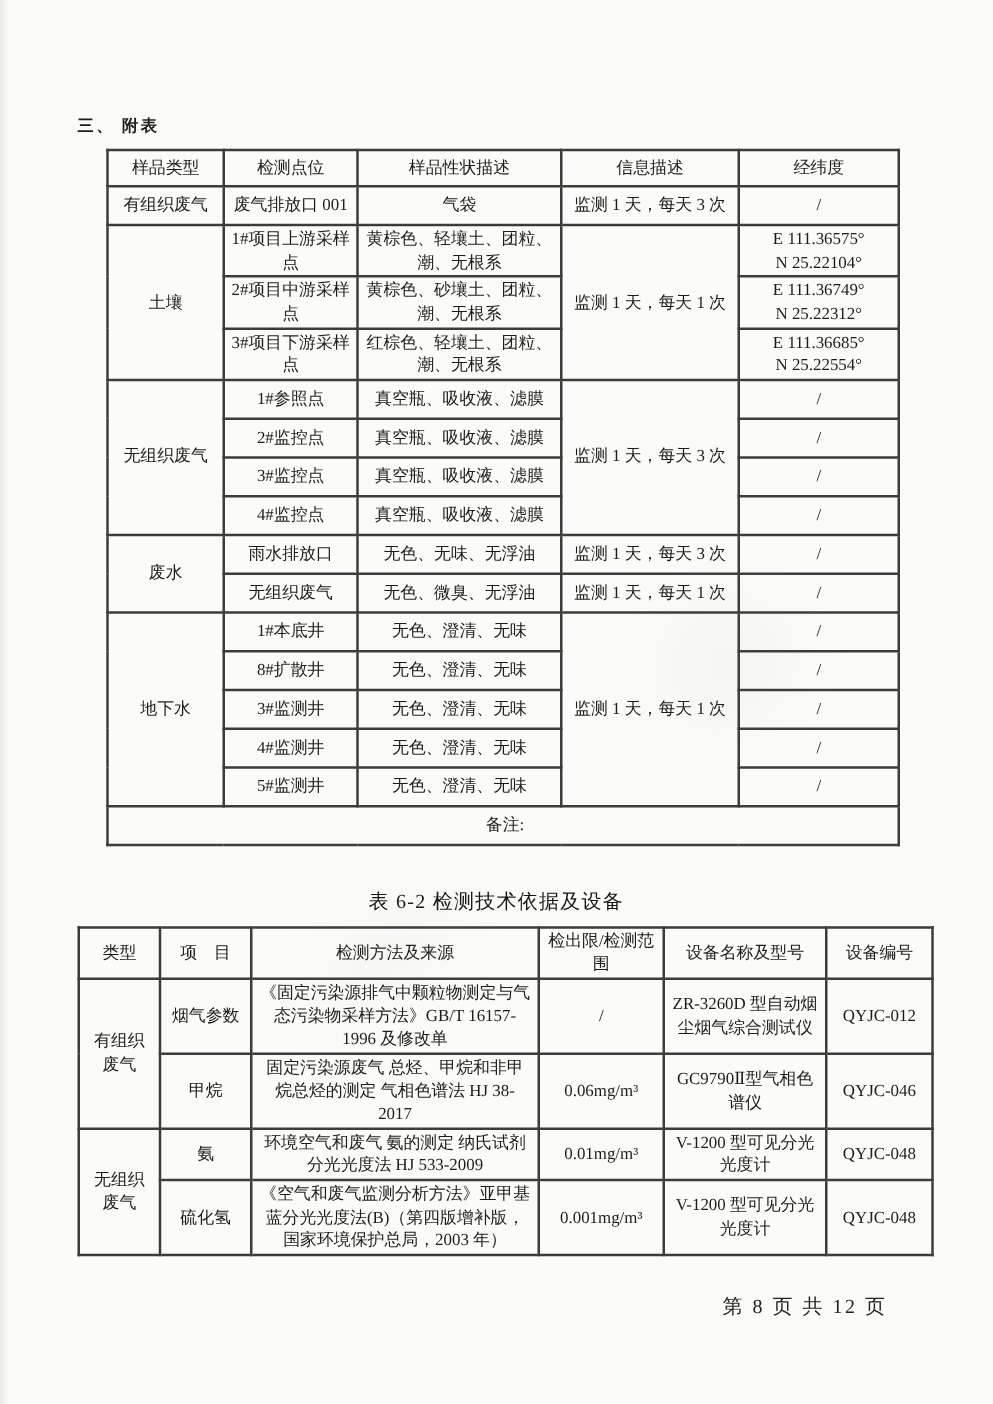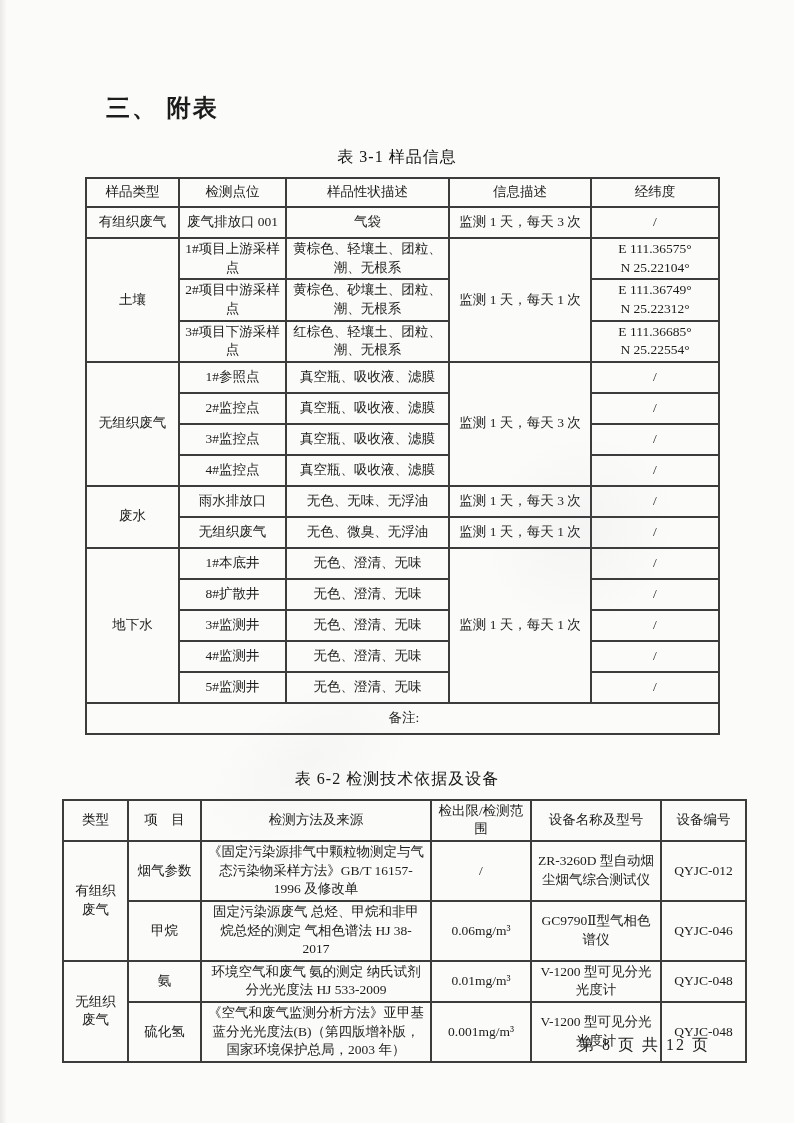--- a/index.html
+++ b/index.html
@@ -15,23 +15,23 @@
   }
   
   .smudge{position:absolute;pointer-events:none;opacity:.5;}
   .smudge1{left:470px;top:430px;width:220px;height:200px;
     background:radial-gradient(ellipse at center, rgba(120,120,125,.10) 0%, rgba(120,120,125,0) 65%);
     transform:rotate(-38deg);}
   .smudge2{left:180px;top:690px;width:260px;height:140px;
     background:radial-gradient(ellipse at center, rgba(120,120,125,.08) 0%, rgba(120,120,125,0) 65%);
     transform:rotate(-35deg);}
   .heading{
-    margin:0;padding:92px 0 0 106px;
+    margin:0;padding:92px 0 0 62px;
     font-family:"Liberation Sans","DejaVu Sans",sans-serif;
-    font-size:24px;font-weight:700;letter-spacing:2px;
+    font-size:13px;font-weight:700;letter-spacing:2px;
   }
   .tbl-title{
     text-align:center;font-size:16px;letter-spacing:1px;color:#151515;
   }
   .t1-title{margin-top:23px;}
   .t2-title{margin-top:34px;}
   table{border-collapse:collapse;table-layout:fixed;background:transparent;}
   td,th{
     border:2px solid #3c3c3c;
     font-size:13.5px;font-weight:normal;
@@ -54,21 +54,20 @@
 </style>
 </head>
 <body>
 
 <div class="page">
   <div class="smudge smudge1"></div>
   <div class="smudge smudge2"></div>
 
   <h1 class="heading">三、 附表</h1>
 
-  <div class="tbl-title t1-title">表 3-1 样品信息</div>
 
   <table class="t1">
     <colgroup>
       <col style="width:93px">
         <col style="width:107px">
         <col style="width:163px">
         <col style="width:142px">
         <col style="width:128px">
     </colgroup>
     <tbody>

